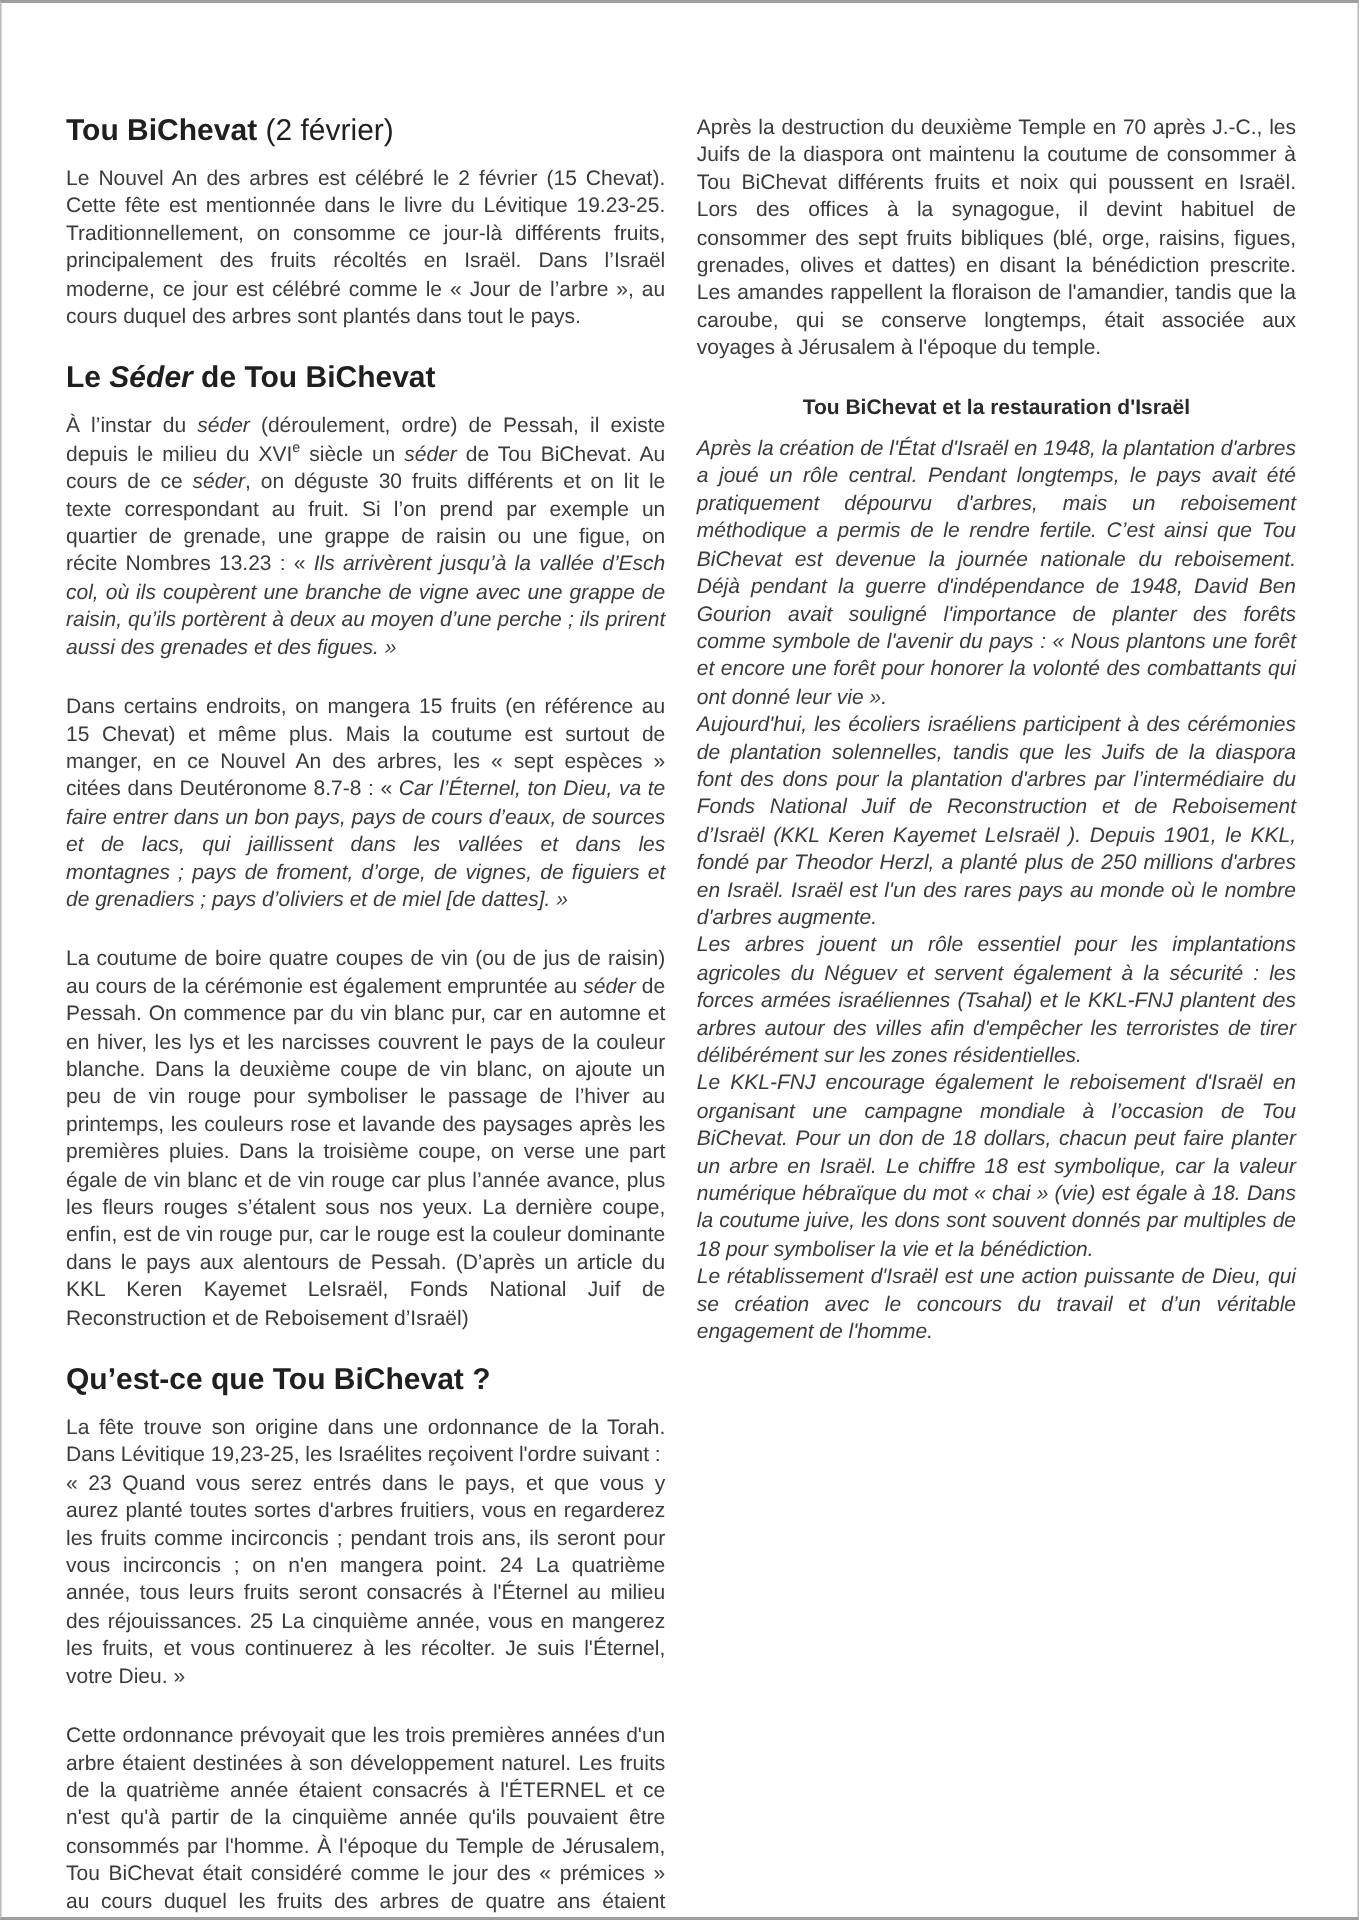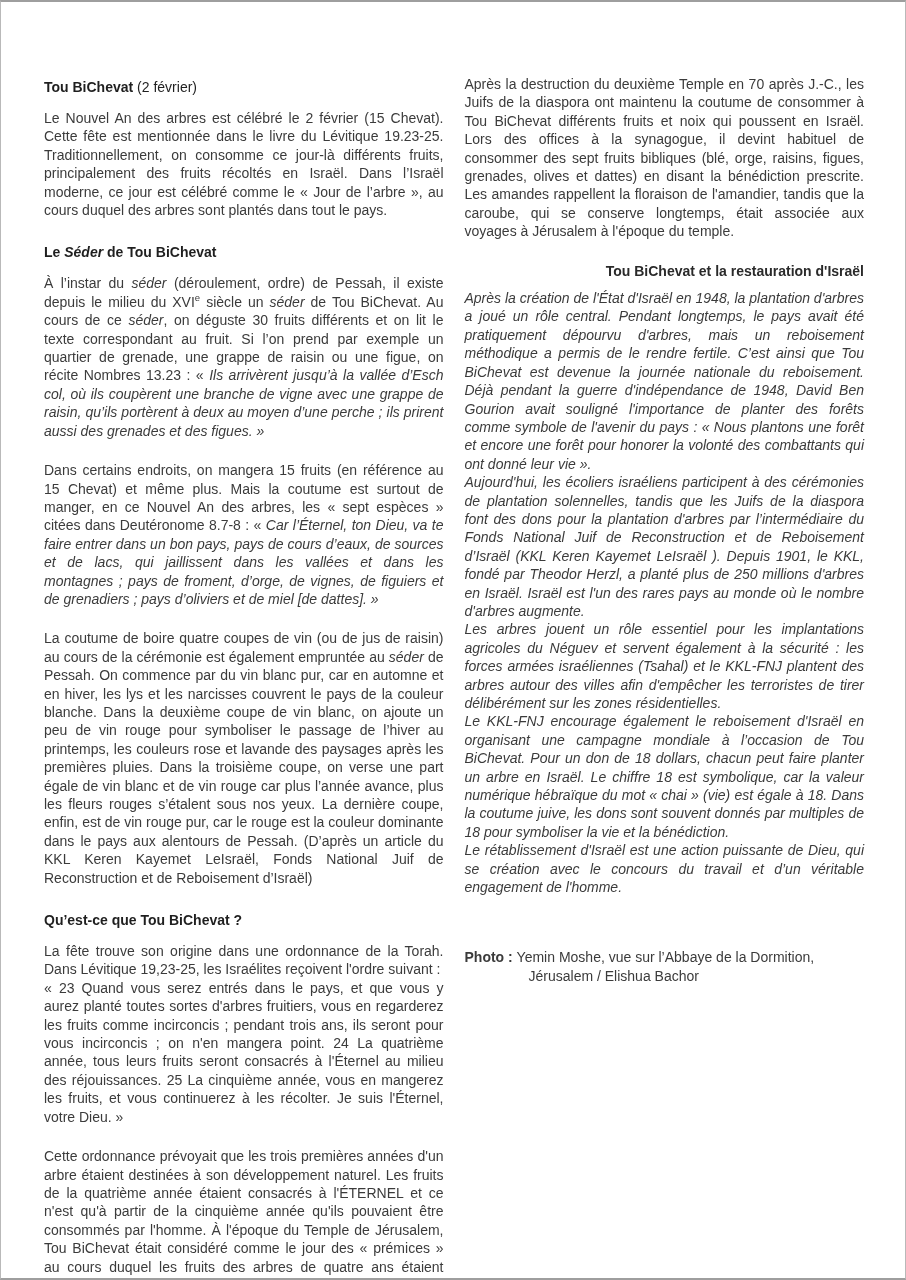--- a/index.html
+++ b/index.html
@@ -34,30 +34,30 @@
     color: #3b3b3b;
     font-size: 14px;
     line-height: 18.4px;
     text-align: justify;
     hyphens: auto;
     -webkit-hyphens: auto;
   }
   .blk { margin: 0 0 21px 0; }
   .blk.tight { margin: 0; font-style: italic; }
   .blk.h1, .blk.h2 {
-    font-size: 14px;
+    font-size: 20px;
     line-height: 24px;
     color: #1f1f1f;
     text-align: left;
     margin: 0 0 10px 0;
   }
   .blk.h3 {
     font-weight: bold;
     color: #2a2a2a;
-    text-align: right;
+    text-align: center;
     margin: 12px 0 9px 0;
   }
   .blk.credit {
     margin: 52px 0 0 0;
     padding-left: 64px;
     text-indent: -64px;
     text-align: left;
   }
   .b  { font-weight: bold; }
   .i  { font-style: italic; }
@@ -81,16 +81,15 @@
         <div class="blk p"><span>Cette ordonnance prévoyait que les trois premières années d'un arbre étaient destinées à son développement naturel. Les fruits de la quatrième année étaient consacrés à l'ÉTERNEL et ce n'est qu'à partir de la cinquième année qu'ils pouvaient être consommés par l'homme. À l'époque du Temple de Jérusalem, Tou BiChevat était considéré comme le jour des «&nbsp;prémices&nbsp;» au cours duquel les fruits des arbres de quatre ans étaient offerts en sacrifice.</span></div>
       </div>
     <div class="col">
         <div class="blk p"><span>Après la destruction du deuxième Temple en 70 après J.-C., les Juifs de la diaspora ont maintenu la coutume de consommer à Tou BiChevat différents fruits et noix qui poussent en Israël. Lors des offices à la synagogue, il devint habituel de consommer des sept fruits bibliques (blé, orge, raisins, figues, grenades, olives et dattes) en disant la bénédiction prescrite. Les amandes rappellent la floraison de l'amandier, tandis que la caroube, qui se conserve longtemps, était associée aux voyages à Jérusalem à l'époque du temple.</span></div>
         <div class="blk h3"><span>Tou BiChevat et la restauration d'Israël</span></div>
         <div class="blk p tight"><span>Après la création de l'État d'Israël en 1948, la plantation d'arbres a joué un rôle central. Pendant longtemps, le pays avait été pratiquement dépourvu d'arbres, mais un reboisement méthodique a permis de le rendre fertile. C’est ainsi que Tou BiChevat est devenue la journée nationale du reboisement. Déjà pendant la guerre d'indépendance de 1948, David Ben Gourion avait souligné l'importance de planter des forêts comme symbole de l'avenir du pays&nbsp;: «&nbsp;Nous plantons une forêt et encore une forêt pour honorer la volonté des combattants qui ont donné leur vie&nbsp;».</span></div>
         <div class="blk p tight"><span>Aujourd'hui, les écoliers israéliens participent à des cérémonies de plantation solennelles, tandis que les Juifs de la diaspora font des dons pour la plantation d'arbres par l’intermédiaire du Fonds National Juif de Reconstruction et de Reboisement d’Israël (KKL Keren Kayemet LeIsraël ). Depuis 1901, le KKL, fondé par Theodor Herzl, a planté plus de 250 millions d'arbres en Israël. Israël est l'un des rares pays au monde où le nombre d'arbres augmente.</span></div>
         <div class="blk p tight"><span>Les arbres jouent un rôle essentiel pour les implantations agricoles du Néguev et servent également à la sécurité&nbsp;: les forces armées israéliennes (Tsahal) et le KKL-FNJ plantent des arbres autour des villes afin d'empêcher les terroristes de tirer délibérément sur les zones résidentielles.</span></div>
         <div class="blk p tight"><span>Le KKL-FNJ encourage également le reboisement d'Israël en organisant une campagne mondiale à l’occasion de Tou BiChevat. Pour un don de 18 dollars, chacun peut faire planter un arbre en Israël. Le chiffre 18 est symbolique, car la valeur numérique hébraïque du mot «&nbsp;chai&nbsp;» (vie) est égale à 18. Dans la coutume juive, les dons sont souvent donnés par multiples de 18 pour symboliser la vie et la bénédiction.</span></div>
         <div class="blk p tight"><span>Le rétablissement d'Israël est une action puissante de Dieu, qui se création avec le concours du travail et d’un véritable engagement de l'homme.</span></div>
-        <div class="blk credit"><span class="b">Photo&nbsp;: </span><span>Yemin Moshe, vue sur l’Abbaye de la Dormition, Jérusalem / Elishua Bachor</span></div>
       </div>
   </div>
 </div>
 
 </body></html>

